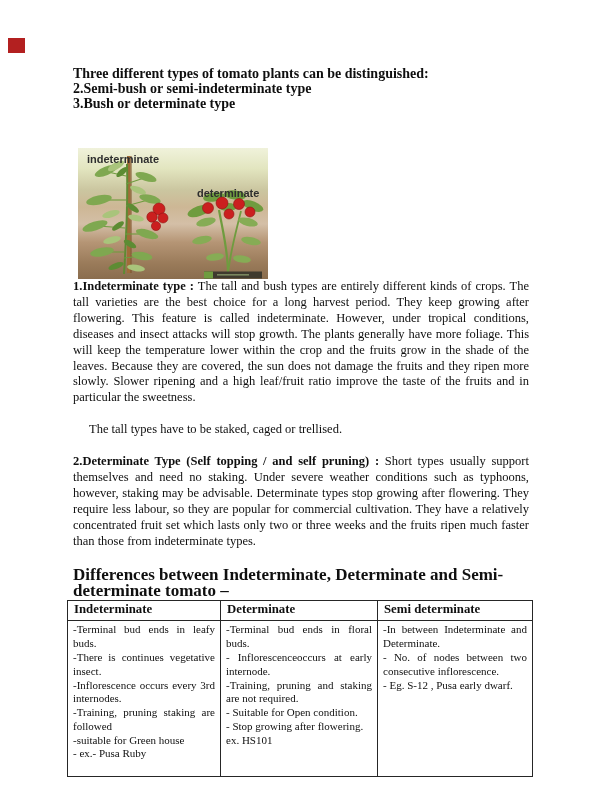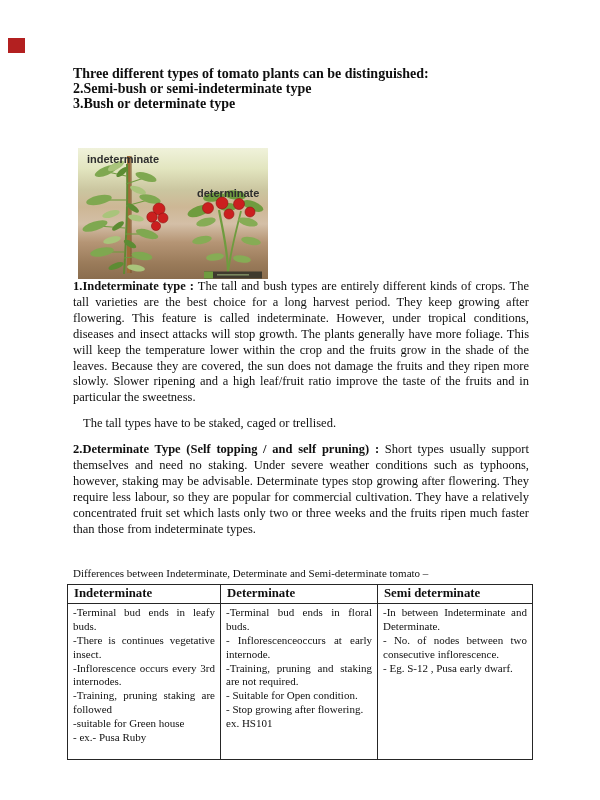--- a/index.html
+++ b/index.html
@@ -23,24 +23,24 @@
   .figure-wrap {
     position:absolute; left:78px; top:148px;
     width:190px; height:131px;
   }
   .text-col {
     position:absolute; left:73px; top:279px; width:456px;
     font-size:12.5px; line-height:15.9px;
   }
   .para { text-align:justify; margin:0; }
   .para .lead { font-weight:bold; }
-  .para-line { margin:10px; }
+  .para-line { margin:16px; }
   .para2 { margin-top:10px; }
   .table-caption {
-    font-weight:normal; font-size:11px; margin-top:28px; margin-bottom:2px;
+    font-weight:bold; font-size:17px; margin-top:17px; margin-bottom:2px;
   }
   table.cmp {
     border-collapse:collapse; table-layout:fixed;
     margin-left:-6px; width:465px;
   }
   .cmp th, .cmp td { border:1px solid #262626; }
   .cmp th {
     font-size:12.8px; font-weight:bold; text-align:left;
     padding:1px 6px 2px 6px;
   }

